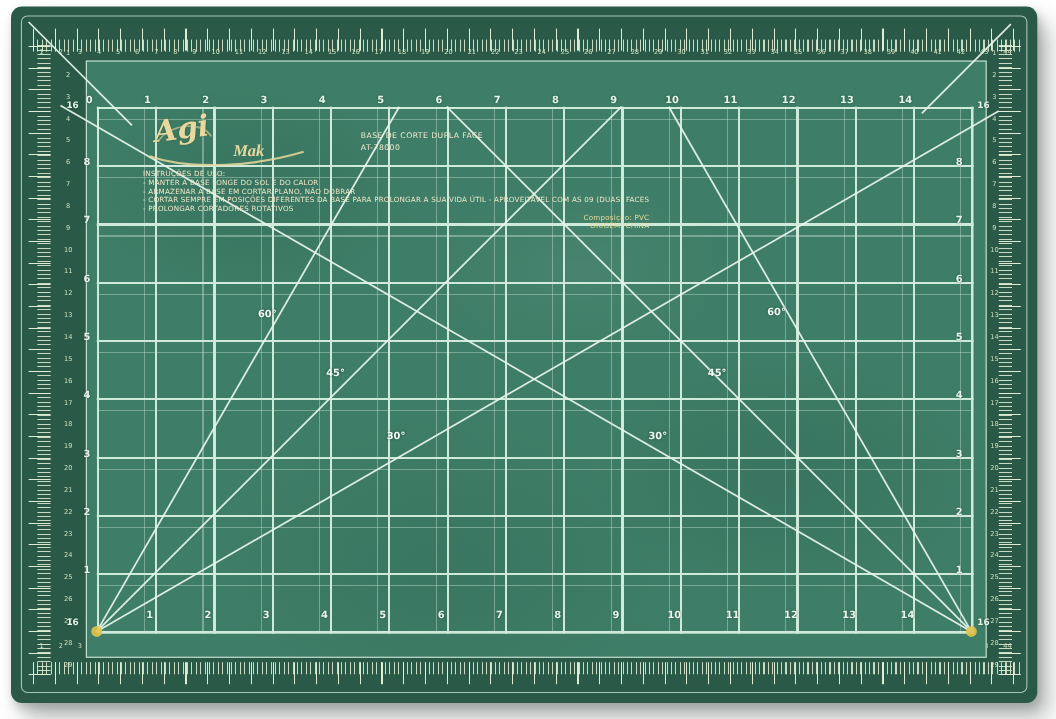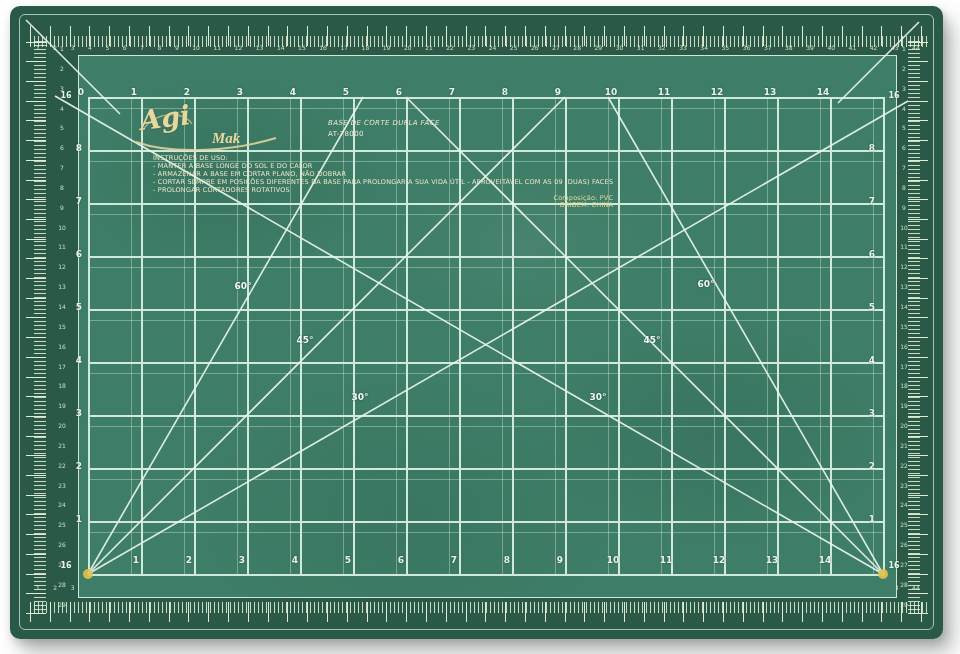--- a/index.html
+++ b/index.html
@@ -58,21 +58,21 @@
 
   
   .logo{position:absolute;left:126px;top:98px;width:170px;height:62px;pointer-events:none;}
   .logo .script{position:absolute;left:14px;top:4px;font-family:"DejaVu Serif",serif;
        font-style:italic;font-weight:bold;font-size:27px;color:#e8d89e;transform:rotate(-7deg);
        text-shadow:0 0 2px rgba(40,60,40,.4);}
   .logo .rest{position:absolute;left:86px;top:32px;font-family:Liberation Serif, serif;
        font-style:italic;font-weight:bold;font-size:15px;color:#e8d89e;}
   .hdr{position:absolute;color:#efe9cf;font-size:7px;line-height:8px;letter-spacing:.4px;pointer-events:none;}
   .instructions{position:absolute;left:130px;top:155px;color:#ece6c8;font-size:6.5px;
-       line-height:7.9px;letter-spacing:.2px;white-space:nowrap;pointer-events:none;margin-left:23px;}
+       line-height:7.9px;letter-spacing:.2px;white-space:nowrap;pointer-events:none;}
   .instructions .late{color:#e3da9a;text-align:right;}
 </style>
 </head>
 <body>
 
 <div id="canvas">
   <div class="mat">
     <div class="edge-outline"></div>
   </div>
 
@@ -322,21 +322,21 @@
 
   <div class="logo">
     <span class="script">Agi</span>
     <span class="rest">Mak</span>
     <svg width="170" height="62">
       <path d="M10 44 C 50 58, 110 52, 150 40" stroke="#e8d89e" stroke-width="2" fill="none" opacity="0.85"></path>
       <path d="M18 30 C 30 14, 58 12, 66 26" stroke="#e8d89e" stroke-width="1.5" fill="none" opacity="0.6"></path>
     </svg>
   </div>
 
-  <div class="hdr" style="left:328px;top:119px;font-style:italic;">BASE DE CORTE DUPLA FACE</div>
+  <div class="hdr" style="left:328px;top:119px;">BASE DE CORTE DUPLA FACE</div>
   <div class="hdr" style="left:328px;top:130px;">AT-78000</div>
 
   <div class="instructions" id="instructions">
       <div>INSTRUÇÕES DE USO:</div>
       <div>- MANTER A BASE LONGE DO SOL E DO CALOR</div>
       <div>- ARMAZENAR A BASE EM CORTAR PLANO, NÃO DOBRAR</div>
       <div>- CORTAR SEMPRE EM POSIÇÕES DIFERENTES DA BASE PARA PROLONGAR A SUA VIDA ÚTIL - APROVEITÁVEL COM AS 09 (DUAS) FACES</div>
       <div>- PROLONGAR CORTADORES ROTATIVOS</div>
       <div class="late">Composição: PVC</div>
       <div class="late">ORIGEM: CHINA</div>

